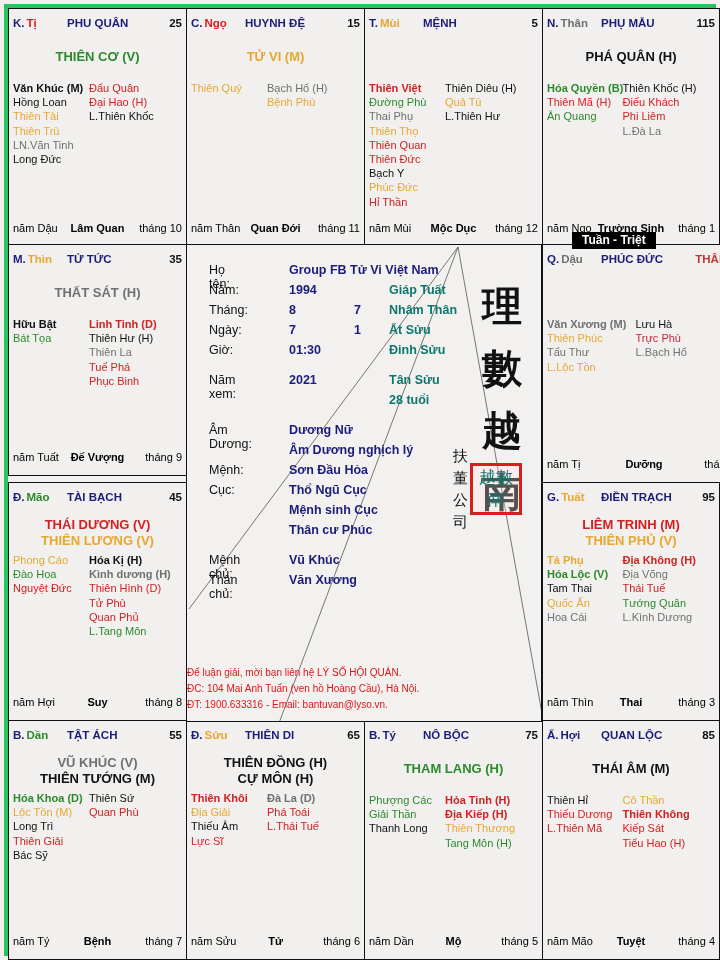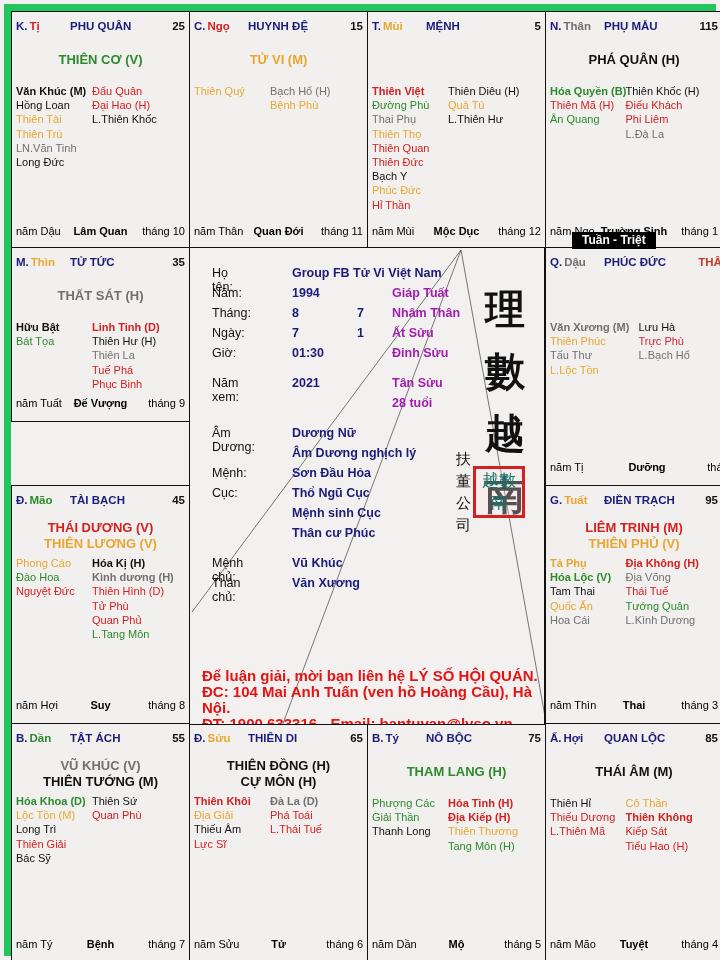--- a/index.html
+++ b/index.html
@@ -7,21 +7,21 @@
     width: 720px; height: 960px;
     background: #f1f0ee;
     font-family: "Liberation Sans", sans-serif;
     font-size: 11px;
     position: relative;
     overflow: hidden;
   }
   .chart {
     position: absolute; left: 4px; top: 4px;
     width: 712px; height: 952px;
-    border: 7px solid #22c55e;
+    border: 4px solid #22c55e;
     background: #f2f1ef;
   }
   .cell {
     position: absolute;
     border: 1px solid #111;
     background: #f1f0ee;
   }
   .cell .hdr {
     position: absolute; left: 4px; right: 4px; top: 8px;
     height: 14px; font-weight: bold; font-size: 11.5px;
@@ -55,24 +55,24 @@
     width: 356px; height: 478px;
     border: 1px solid #111;
     background: #f2f1ef;
     overflow: hidden;
   }
   .info { position: absolute; left: 22px; top: 18px; color: #111; font-size: 12.5px; }
   .info .row { position: relative; height: 20px; }
   .info .lbl { position: absolute; left: 0; color: #111; }
   .info .v1 { position: absolute; left: 80px; color: #1b1b7a; font-weight: bold; white-space: nowrap; }
   .info .v2 { position: absolute; left: 145px; color: #1b1b7a; font-weight: bold; }
-  .info .v3 { position: absolute; left: 180px; color: #a21caf; font-weight: bold; white-space: nowrap; }
+  .info .v3 { position: absolute; left: 180px; color: #0f766e; font-weight: bold; white-space: nowrap; }
   .contact {
-    position: absolute; left: 12px; top: 420px;
-    color: #e31414; font-weight: bold; font-size: 15px; line-height: 16px;
+    position: absolute; left: 0; top: 420px;
+    color: #e31414; font-weight: normal; font-size: 10px; line-height: 16px;
   }
   .calli {
     position: absolute; left: 290px; top: 30px;
     font-family: "DejaVu Serif", serif; font-size: 40px; line-height: 62px;
     font-weight: bold; color: #111;
     width: 50px; text-align: center;
   }
   .small-calli {
     position: absolute; left: 266px; top: 200px;
     font-family: "DejaVu Serif", serif; font-size: 15px; line-height: 22px; color: #111;
@@ -215,21 +215,21 @@
             <div class="c-red">Phi Liêm</div>
             <div class="c-gray">L.Đà La</div>
           </div>
         </div>
         <div class="foot">
           <span class="c">Trường Sinh</span>
           <span class="l">năm Ngọ</span>
           <span class="r">tháng 1</span>
         </div>
       </div>
-      <div class="cell" style="left: 0px; top: 236px; width: 179px; height: 175px;">
+      <div class="cell" style="left: 0px; top: 236px; width: 179px; height: 232px;">
         <div class="hdr">
           <span class="pre"><span>M.</span><span class="br c-orange">Thìn</span></span>
           <span class="name">TỬ TỨC</span>
           <span class="num">35</span>
         </div>
         <div class="main" style="top: 40px;">
           <div class="c-gray">THẤT SÁT (H)</div>
         </div>
         <div class="stars" style="top: 72px;">
           <div class="col">

